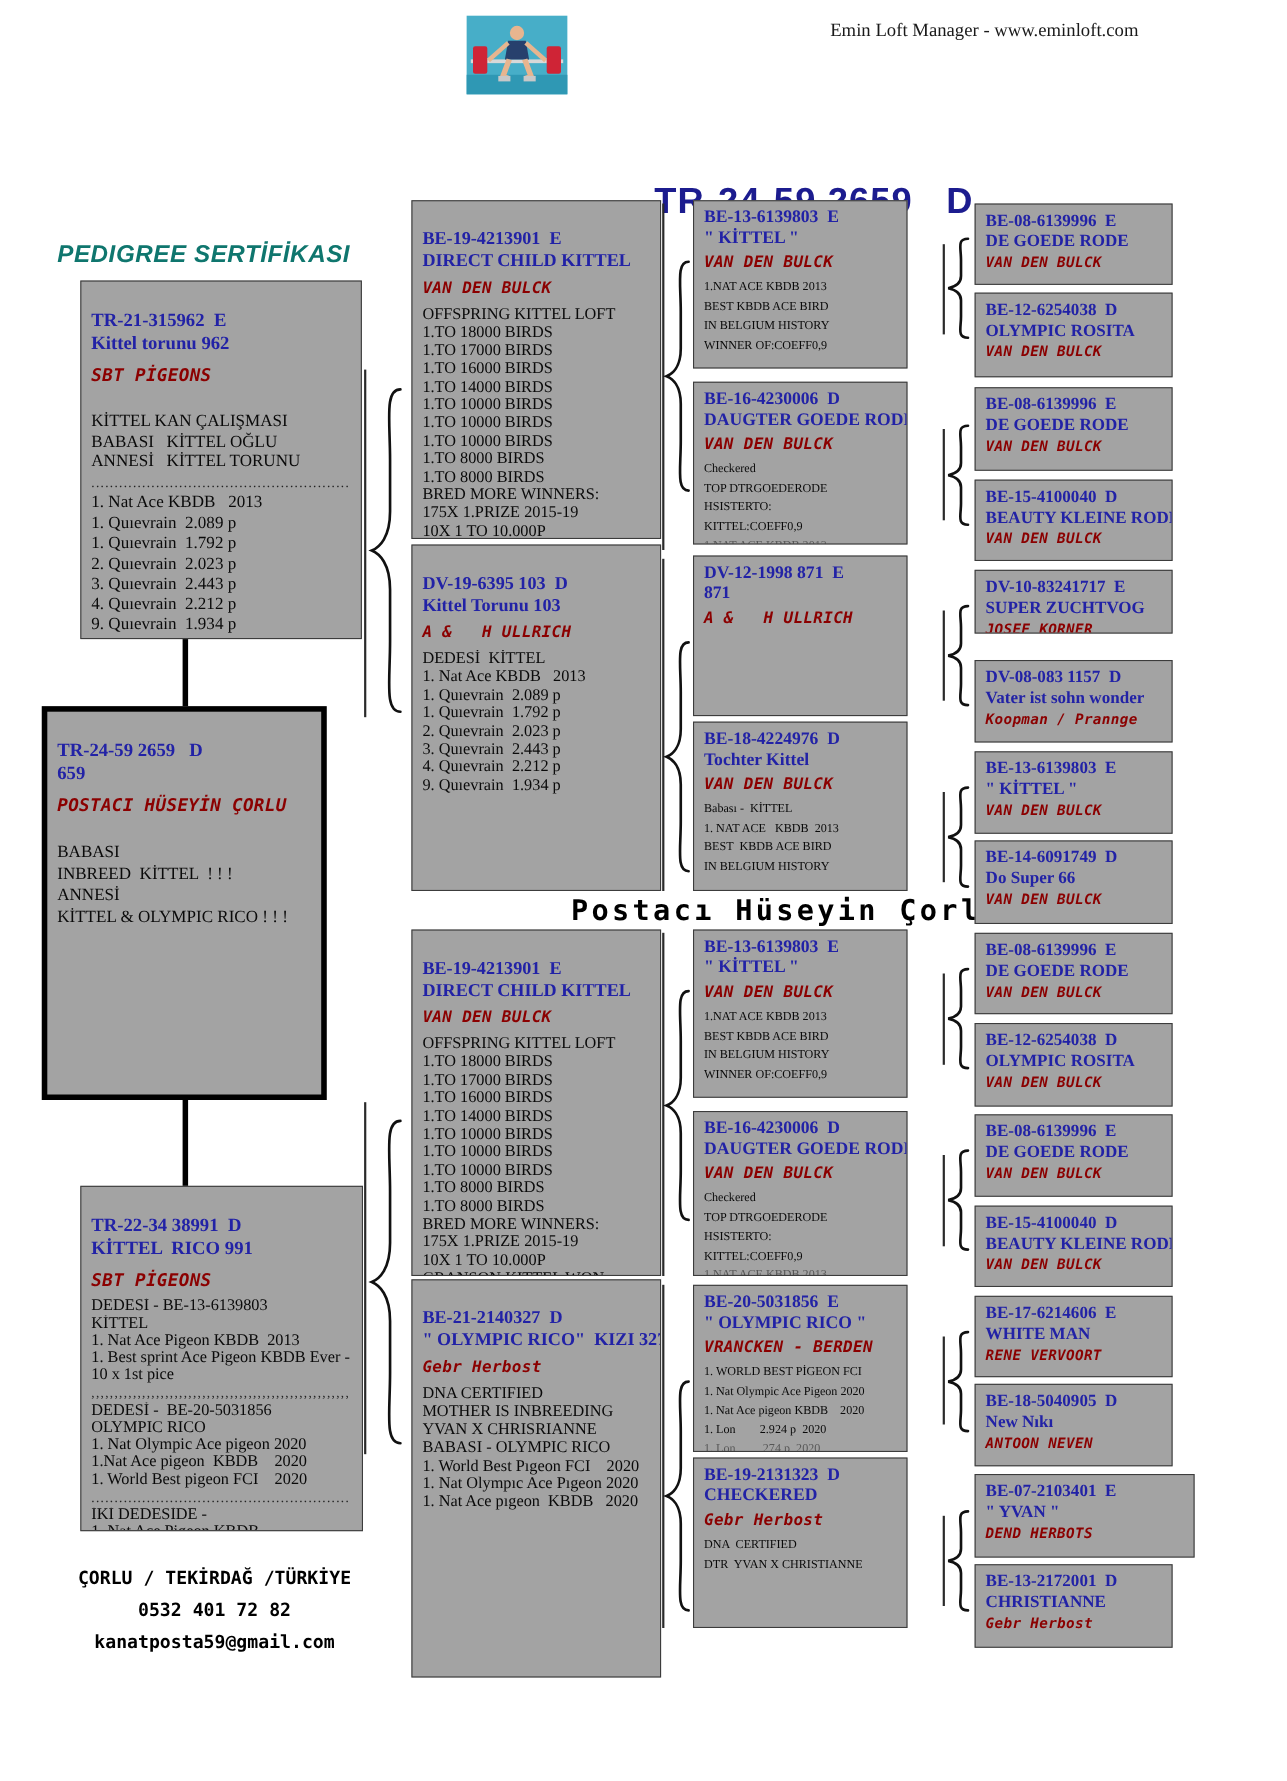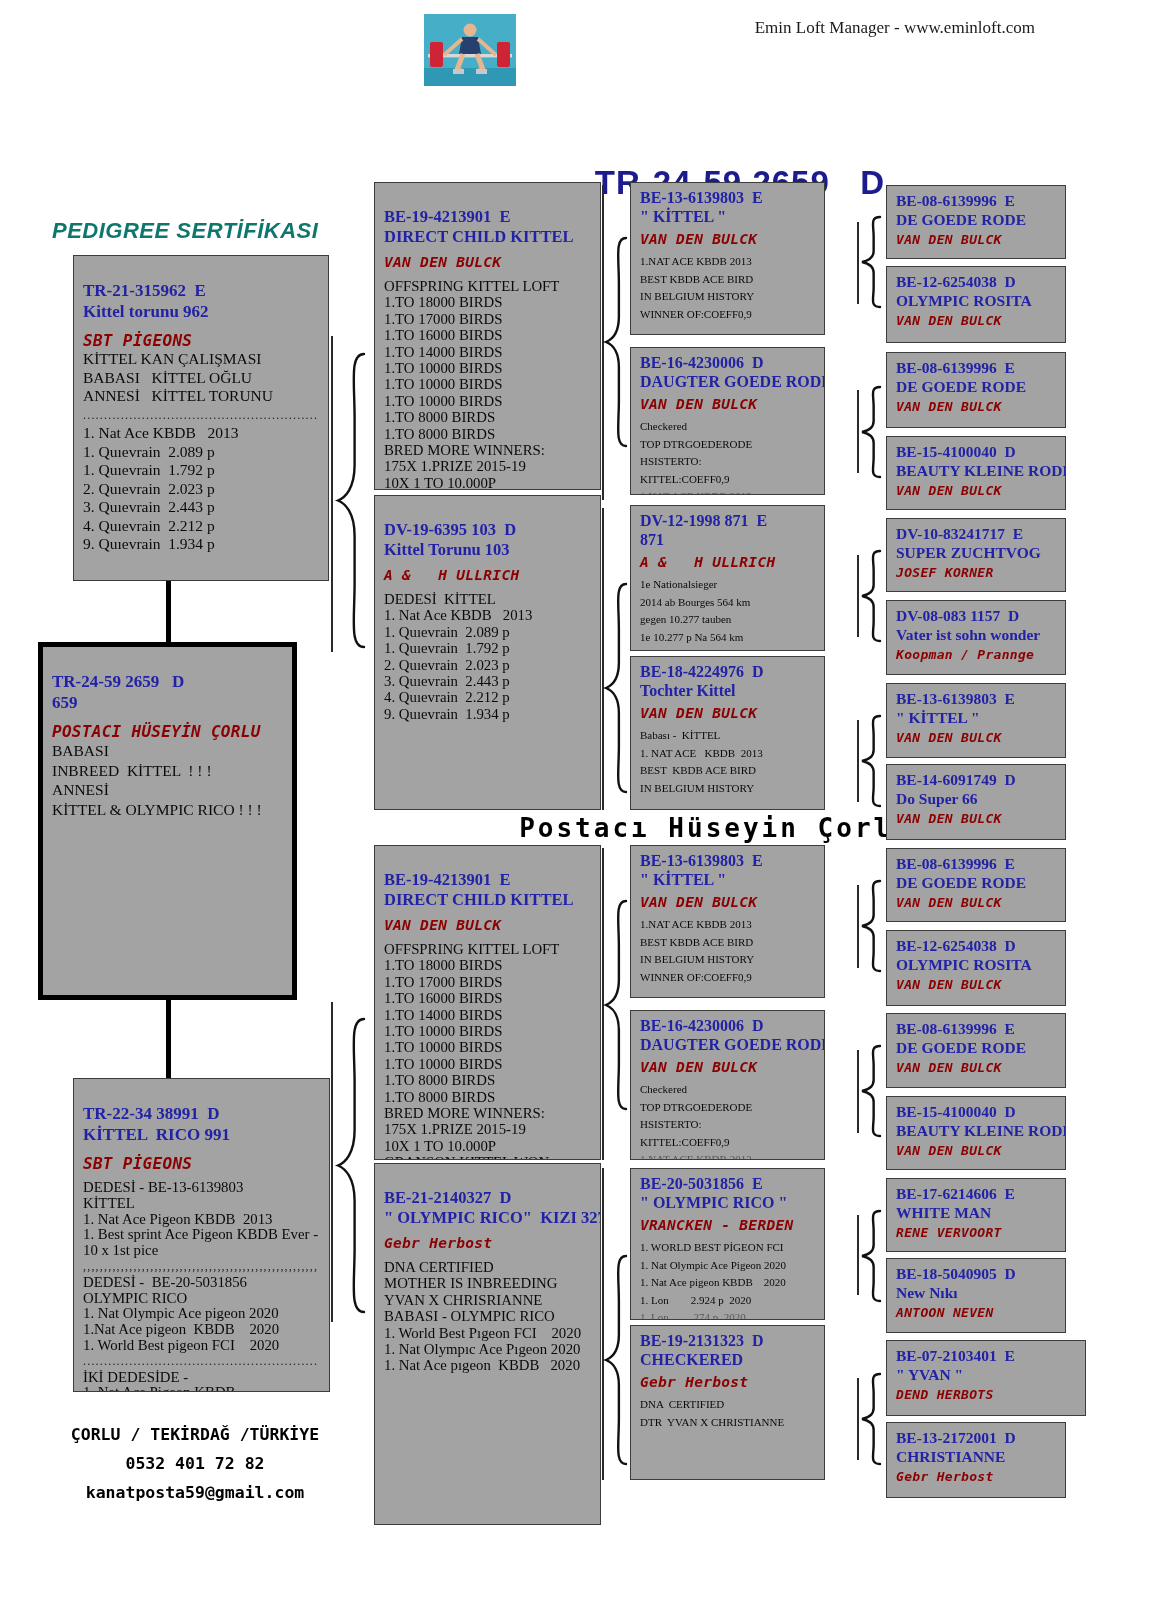--- a/index.html
+++ b/index.html
@@ -25,21 +25,21 @@
            line-height:29px;color:#000;}
 
   .box{position:absolute;background:#a3a3a3;border:1.5px solid #3c3c3c;box-sizing:border-box;
        padding:24px 9px;overflow:hidden;}
   .box.thick{border:5px solid #000;}
   .ring,.name{font-family:"Liberation Serif",serif;font-weight:700;color:#2222a6;
               font-size:17px;line-height:21px;white-space:pre;}
   .breeder{font-family:"DejaVu Sans Mono",monospace;font-weight:700;font-style:italic;
            color:#8b0000;font-size:14.5px;line-height:19px;margin-top:9px;
            letter-spacing:.3px;white-space:pre;}
-  .body{margin-top:0;color:#0a0a0a;}
+  .body{margin-top:24px;color:#0a0a0a;}
   .line{white-space:pre;overflow:hidden;}
   .line.dots{letter-spacing:1.2px;color:#222;font-size:12px;}
   .line.cut{opacity:.5;}
 
   
   .c1a .body{font-size:15.5px;line-height:18.5px;}
   .c1b .body{font-size:14.8px;line-height:15.8px;margin-top:7px;}
   .c1c .body{font-size:15.5px;line-height:19.5px;}
   .c1c .breeder{font-size:16px;}
   .c1a .breeder,.c1b .breeder{font-size:16px;}
@@ -244,27 +244,20 @@
           <div class="line">TOP DTRGOEDERODE</div>
           <div class="line">HSISTERTO:</div>
           <div class="line">KITTEL:COEFF0,9</div>
           <div class="line cut">1.NAT ACE KBDB 2013</div>
         </div>
       </div>
       <div class="box c3" style="left: 630px; top: 505px; width: 195px; height: 146px;">
         <div class="ring">DV-12-1998 871  E</div>
         <div class="name">871</div>
         <div class="breeder">A &amp;   H ULLRICH</div>
-        <div class="body">
-          <div class="line">1e Nationalsieger</div>
-          <div class="line">2014 ab Bourges 564 km</div>
-          <div class="line">gegen 10.277 tauben</div>
-          <div class="line">1e 10.277 p Na 564 km</div>
-          <div class="line cut">1e  6.975 p na 564 km</div>
-        </div>
       </div>
       <div class="box c3" style="left: 630px; top: 656px; width: 195px; height: 154px;">
         <div class="ring">BE-18-4224976  D</div>
         <div class="name">Tochter Kittel</div>
         <div class="breeder">VAN DEN BULCK</div>
         <div class="body">
           <div class="line">Babası -  KİTTEL</div>
           <div class="line">1. NAT ACE   KBDB  2013</div>
           <div class="line">BEST  KBDB ACE BIRD</div>
           <div class="line">IN BELGIUM HISTORY</div>
@@ -327,21 +320,21 @@
       <div class="box c4" style="left: 886px; top: 352px; width: 180px; height: 76px;">
         <div class="ring">BE-08-6139996  E</div>
         <div class="name">DE GOEDE RODE</div>
         <div class="breeder">VAN DEN BULCK</div>
       </div>
       <div class="box c4" style="left: 886px; top: 436px; width: 180px; height: 74px;">
         <div class="ring">BE-15-4100040  D</div>
         <div class="name">BEAUTY KLEINE RODE</div>
         <div class="breeder">VAN DEN BULCK</div>
       </div>
-      <div class="box c4" style="left: 886px; top: 518px; width: 180px; height: 74px;">
+      <div class="box c4" style="left: 886px; top: 518px; width: 180px; height: 58px;">
         <div class="ring">DV-10-83241717  E</div>
         <div class="name">SUPER ZUCHTVOG</div>
         <div class="breeder">JOSEF KORNER</div>
       </div>
       <div class="box c4" style="left: 886px; top: 600px; width: 180px; height: 75px;">
         <div class="ring">DV-08-083 1157  D</div>
         <div class="name">Vater ist sohn wonder</div>
         <div class="breeder">Koopman / Prannge</div>
       </div>
       <div class="box c4" style="left: 886px; top: 683px; width: 180px; height: 75px;">

